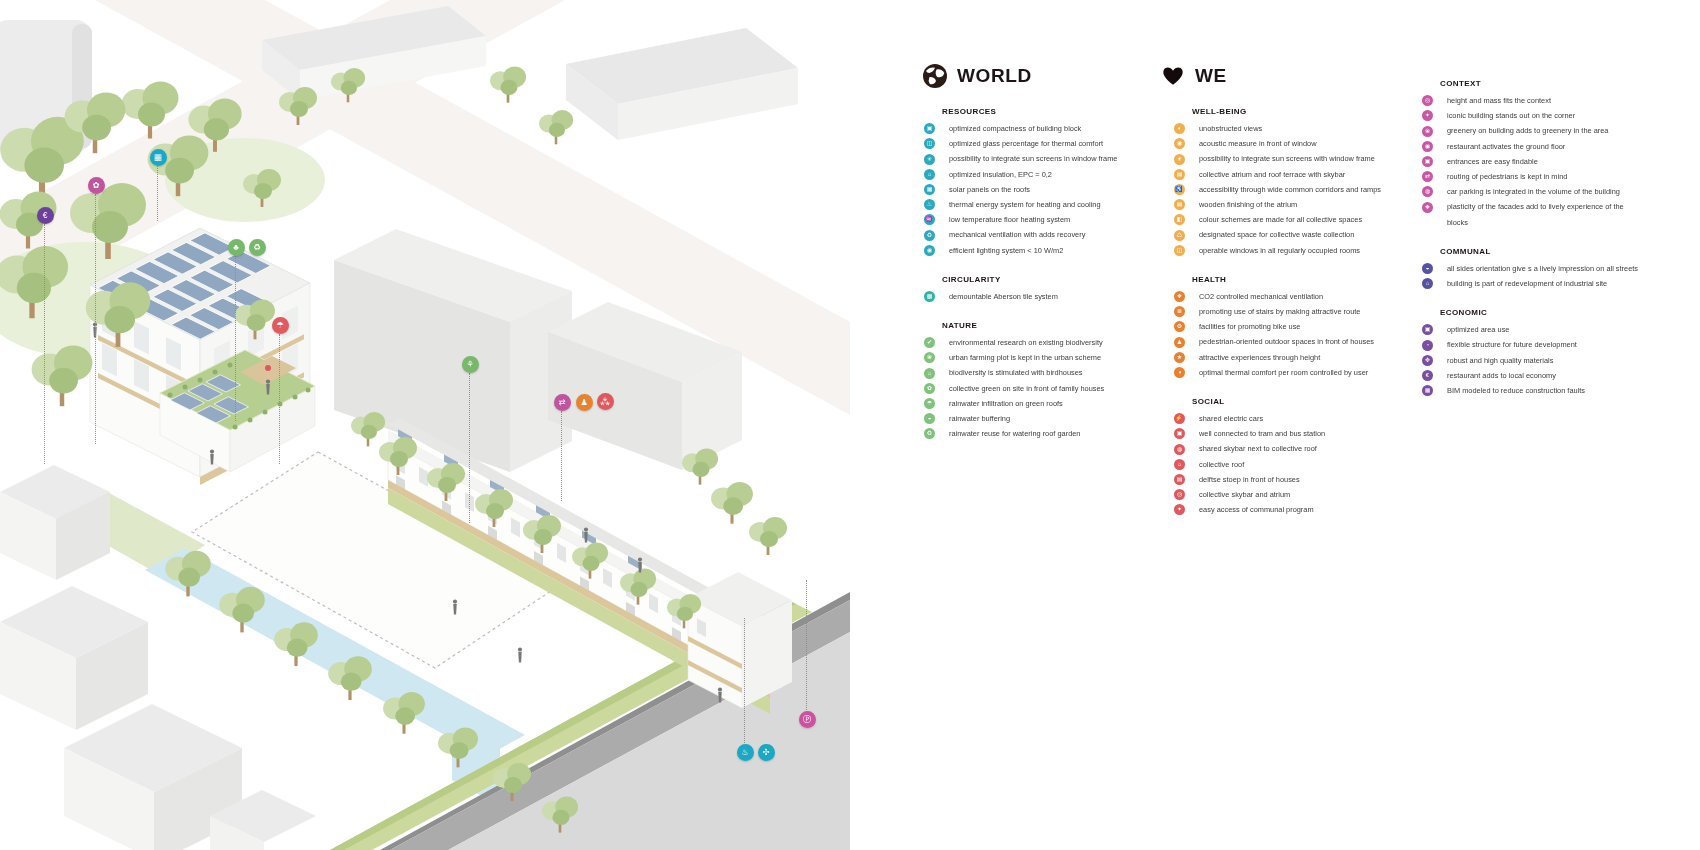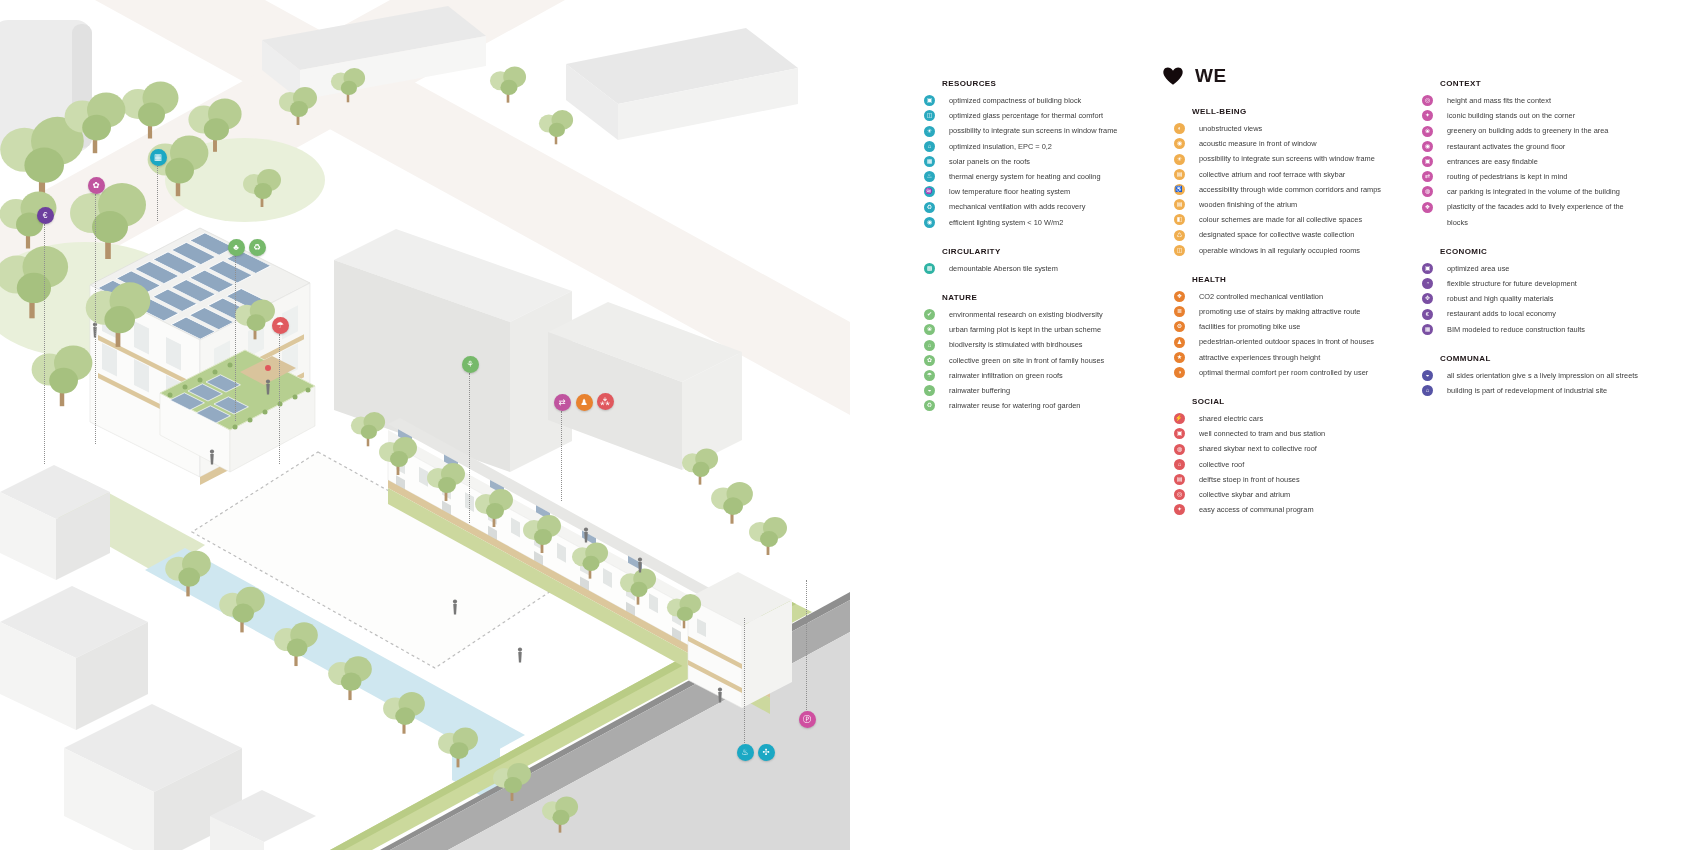--- a/index.html
+++ b/index.html
@@ -285,20 +285,31 @@
         <div class="leader" style="left: 807px; height: 130px; top: 580px; border-left-color: rgb(143, 143, 143);"></div>
         <div class="site-badge" style="left: 807px; top: 719px; background: rgb(207, 79, 160);">Ⓟ</div>
         <div class="leader" style="left: 745px; height: 125px; top: 618px; border-left-color: rgb(143, 143, 143);"></div>
         <div class="site-badge" style="left: 745px; top: 752px; background: rgb(27, 168, 196);">♨</div>
         <div class="site-badge" style="left: 766px; top: 752px; background: rgb(27, 168, 196);">✣</div>
       </div>
   </div>
 
   <div id="columns">
       <div class="column col-world">
+        <div class="col-header">
+          <span class="col-icon">
+            <svg viewBox="0 0 26 26" width="26" height="26">
+              <circle cx="13" cy="13" r="12" fill="#2a1b16"></circle>
+              <path d="M4 8 Q8 3.5 13 4.8 Q11.5 9 7.2 10 Q5 10 4 8Z" fill="#fff"></path>
+              <path d="M14.5 6.5 Q19.5 5.5 22.3 10 Q20.5 15.5 15.2 14 Q12.5 10.5 14.5 6.5Z" fill="#fff"></path>
+              <path d="M7.5 14 Q12.8 13.8 14 18 Q12 22.3 7.8 21 Q5.8 17.5 7.5 14Z" fill="#fff"></path>
+            </svg>
+          </span>
+          <span class="col-title">WORLD</span>
+        </div>
         <div class="section">
           <div class="section-label">RESOURCES</div>
           <div class="item">
             <span class="bullet" style="background: rgb(42, 169, 191);">▣</span>
             <span class="item-text">optimized compactness of building block</span>
           </div>
           <div class="item">
             <span class="bullet" style="background: rgb(42, 169, 191);">◫</span>
             <span class="item-text">optimized glass percentage for thermal comfort</span>
           </div>
@@ -508,20 +519,31 @@
             <span class="bullet" style="background: rgb(201, 87, 166);">◍</span>
             <span class="item-text">car parking is integrated in the volume of the building</span>
           </div>
           <div class="item">
             <span class="bullet" style="background: rgb(201, 87, 166);">❖</span>
             <span class="item-text">plasticity of the facades add to lively experience of the
 blocks</span>
           </div>
         </div>
         <div class="section">
+          <div class="section-label">COMMUNAL</div>
+          <div class="item">
+            <span class="bullet" style="background: rgb(86, 83, 165);">◒</span>
+            <span class="item-text">all sides orientation give s a lively impression on all streets</span>
+          </div>
+          <div class="item">
+            <span class="bullet" style="background: rgb(86, 83, 165);">⌂</span>
+            <span class="item-text">building is part of redevelopment of industrial site</span>
+          </div>
+        </div>
+        <div class="section">
           <div class="section-label">ECONOMIC</div>
           <div class="item">
             <span class="bullet" style="background: rgb(122, 79, 162);">▣</span>
             <span class="item-text">optimized area use</span>
           </div>
           <div class="item">
             <span class="bullet" style="background: rgb(122, 79, 162);">◔</span>
             <span class="item-text">flexible structure for future development</span>
           </div>
           <div class="item">
@@ -530,27 +552,16 @@
           </div>
           <div class="item">
             <span class="bullet" style="background: rgb(122, 79, 162);">€</span>
             <span class="item-text">restaurant adds to local economy</span>
           </div>
           <div class="item">
             <span class="bullet" style="background: rgb(122, 79, 162);">▦</span>
             <span class="item-text">BIM modeled to reduce construction faults</span>
           </div>
         </div>
-        <div class="section">
-          <div class="section-label">COMMUNAL</div>
-          <div class="item">
-            <span class="bullet" style="background: rgb(86, 83, 165);">◒</span>
-            <span class="item-text">all sides orientation give s a lively impression on all streets</span>
-          </div>
-          <div class="item">
-            <span class="bullet" style="background: rgb(86, 83, 165);">⌂</span>
-            <span class="item-text">building is part of redevelopment of industrial site</span>
-          </div>
-        </div>
       </div>
     </div>
 
 </div>
 
 </body></html>

